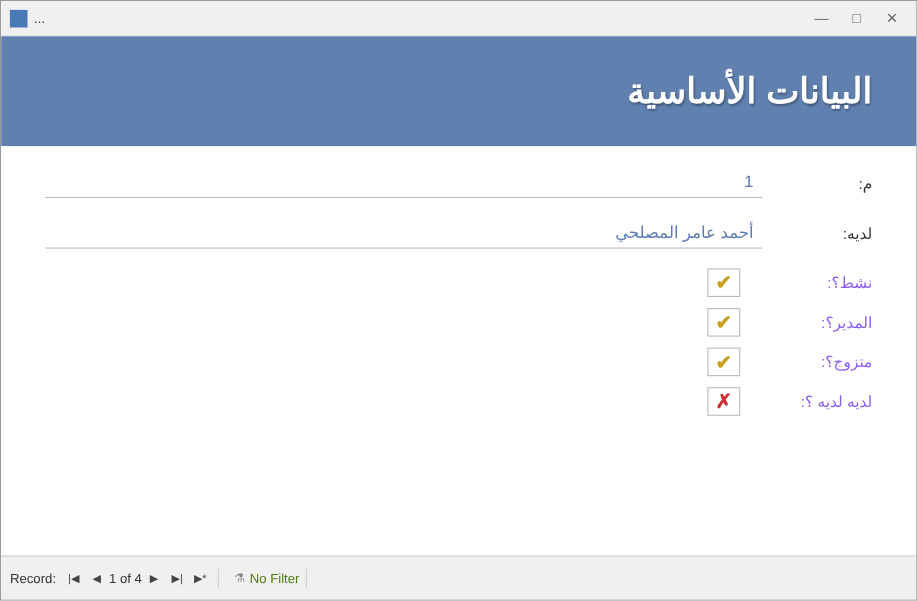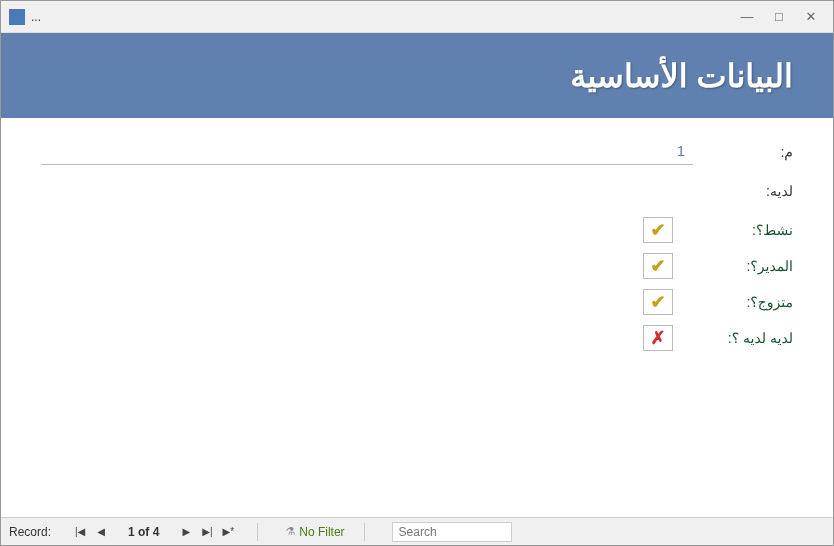--- a/index.html
+++ b/index.html
@@ -51,21 +51,21 @@
       display: flex;
       align-items: center;
       justify-content: center;
       font-size: 13px;
       color: #666;
     }
 
     
     .form-header {
       background: #6080b0;
-      height: 85px;
+      height: 100px;
       display: flex;
       align-items: center;
       justify-content: flex-end;
       padding: 0 40px;
       flex-shrink: 0;
     }
     .form-title {
       color: #fff;
       font-size: 32px;
       font-weight: bold;
@@ -122,21 +122,21 @@
     }
 
     .checkbox-container {
       display: flex;
       align-items: center;
       direction: rtl;
       margin-bottom: 10px;
     }
 
     .checkbox-label {
-      color: #14532d;
+      color: #8b5cf6;
       font-size: 14px;
       font-weight: 500;
       min-width: 100px;
       text-align: right;
     }
 
     .checkbox-box {
       width: 30px;
       height: 26px;
       border: 1px solid #bbb;
@@ -155,27 +155,27 @@
     }
 
     .check-no {
       color: #cc3030;
       font-size: 18px;
       font-weight: bold;
     }
 
     
     .statusbar {
-      height: 28px;
+      height: 40px;
       background: #f0f0f0;
       border-top: 1px solid #ccc;
       display: flex;
       align-items: center;
       padding: 0 8px;
-      gap: 13px;
+      gap: 0;
       flex-shrink: 0;
       direction: ltr;
     }
 
     .record-label {
       font-size: 12px;
       color: #333;
       margin-right: 6px;
     }
 
@@ -194,22 +194,21 @@
       font-size: 10px;
       color: #444;
       display: flex;
       align-items: center;
       justify-content: center;
     }
 
     .record-info {
       font-size: 12px;
       color: #333;
-      margin: 0 16px;
-      font-weight: bold;
+      margin: 0 0;
     }
 
     .filter-area {
       display: flex;
       align-items: center;
       margin-left: 8px;
     }
 
     .filter-icon {
       font-size: 11px;
@@ -263,20 +262,23 @@
 
   <div class="form-row">
     <span class="form-label">م:</span>
     <div class="form-field">
       <span class="field-value">1</span>
     </div>
   </div>
 
   <div class="form-row">
     <span class="form-label">لديه:</span>
+    <div class="form-field">
+      <span class="field-value-name">أحمد عامر المصلحي</span>
+    </div>
   </div>
 
   <div class="checkbox-container">
     <span class="checkbox-label">نشط؟:</span>
     <div class="checkbox-box">
       <span class="check-yes">✔</span>
     </div>
   </div>
 
   <div class="checkbox-container">
@@ -311,14 +313,13 @@
     <button class="nav-btn">▶</button>
     <button class="nav-btn">▶|</button>
     <button class="nav-btn">▶*</button>
   </div>
   <div class="divider-v"></div>
   <div class="filter-area">
     <span class="filter-icon">⚗</span>
     <span class="filter-text">No Filter</span>
   </div>
   <div class="divider-v"></div>
-  <input class="search-box" type="text" placeholder="Search" style="">
 </div>
 
 </body></html>

